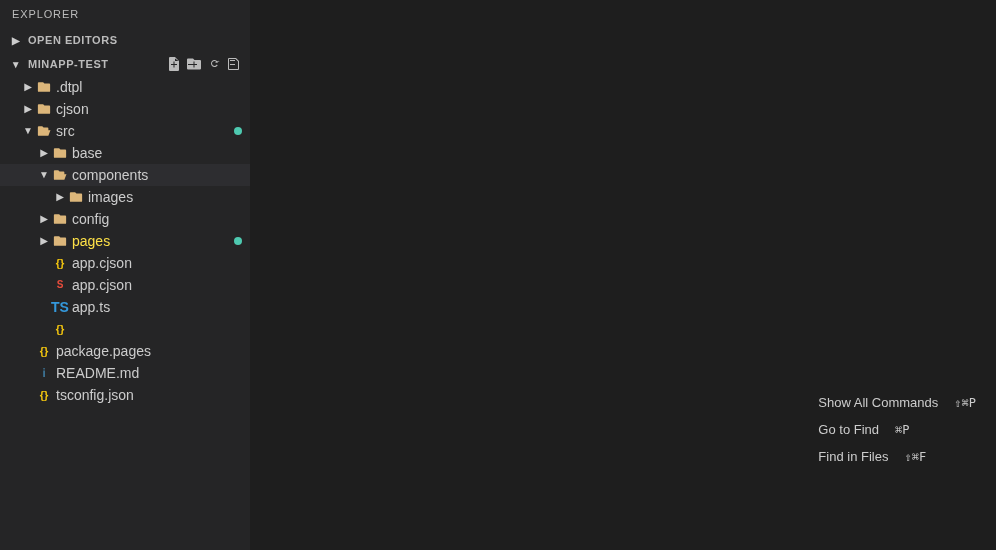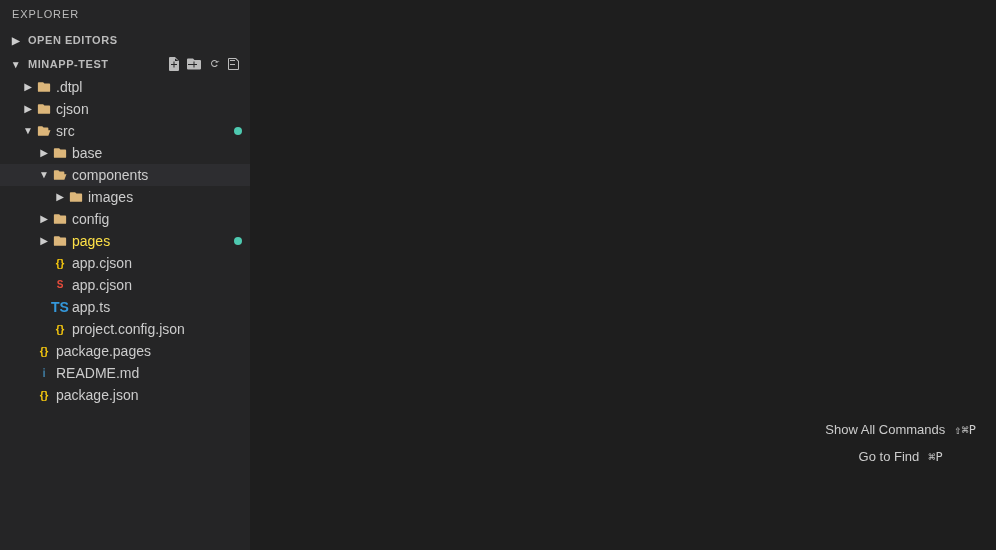--- a/index.html
+++ b/index.html
@@ -172,22 +172,22 @@
       bottom: 80px;
       right: 20px;
       display: flex;
       flex-direction: column;
       gap: 0;
     }
 
     .command-row {
       display: flex;
       align-items: center;
-      justify-content: center;
-      gap: 9px;
+      justify-content: flex-start;
+      gap: 16px;
       padding: 6px 0;
     }
 
     .command-label {
       font-size: 13px;
       color: #cccccc;
     }
 
     .command-shortcut {
       display: flex;
@@ -346,39 +346,38 @@
 
     <div class="tree-item indent-2">
       <span class="chevron-placeholder"></span>
       <span class="file-icon" style="color:#3498db; font-size:14px; font-weight:700;">TS</span>
       <span class="item-label">app.ts</span>
     </div>
 
     <div class="tree-item indent-2">
       <span class="chevron-placeholder"></span>
       <span class="file-icon icon-json" style="color:#f1c40f; font-size:11px; font-weight:700;">{}</span>
-      <span class="item-label">project.config.json</span>
     </div>
 
     <div class="tree-item indent-1">
       <span class="chevron-placeholder"></span>
       <span class="file-icon" style="color:#f1c40f; font-size:11px; font-weight:700;">{}</span>
       <span class="item-label">package.pages</span>
     </div>
 
     <div class="tree-item indent-1">
       <span class="chevron-placeholder"></span>
       <span class="file-icon" style="color:#4aa0d5; font-size:12px;">ℹ</span>
       <span class="item-label">README.md</span>
     </div>
 
     <div class="tree-item indent-1">
       <span class="chevron-placeholder"></span>
       <span class="file-icon" style="color:#f1c40f; font-size:11px; font-weight:700;">{}</span>
-      <span class="item-label">package.json</span>
+      <span class="item-label">tsconfig.json</span>
     </div>
 
   </div>
 </div>
 
 <div class="main">
 
   <div class="command-overlay">
 
     <div class="command-row">
@@ -388,15 +387,21 @@
       </span>
     </div>
 
     <div class="command-row">
       <span class="command-label">Go to Find</span>
       <span class="command-shortcut">
         <span class="kbd">⌘P</span>
       </span>
     </div>
 
+    <div class="command-row">
+      <span class="command-label">Find in Files</span>
+      <span class="command-shortcut">
+        <span class="kbd">⇧⌘F</span>
+      </span>
+    </div>
 
   </div>
 </div>
 
 </body></html>

